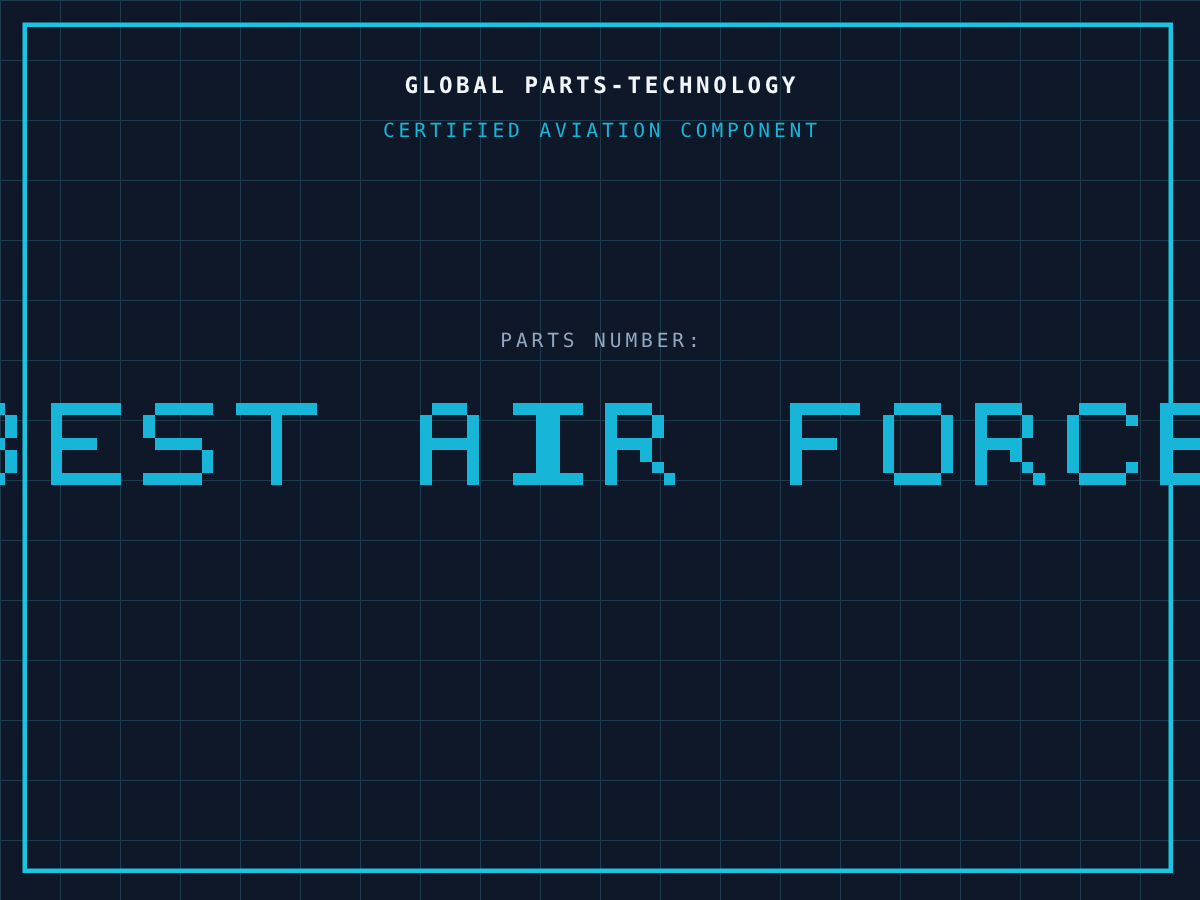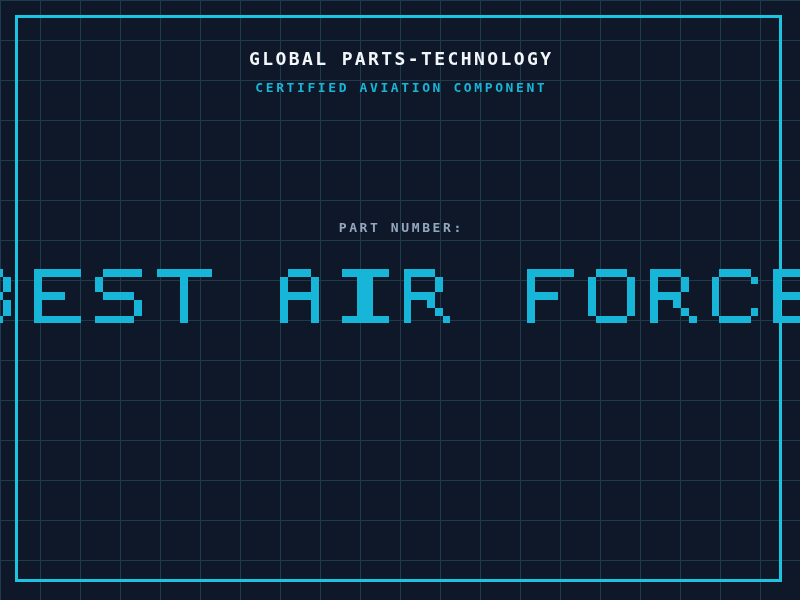--- a/index.html
+++ b/index.html
@@ -37,26 +37,25 @@
     box-sizing: border-box;
     pointer-events: none;
   }
   
   .center-row {
     position: absolute;
     left: 0;
     width: 800px;
     text-align: center;
     white-space: pre;
-    font-weight: bold;
   }
   #company-name {
     top: 48px;
     color: #f2f6fa;
-    font-size: 18px;
+    font-size: 15px;
     letter-spacing: 2.4px;
     font-weight: bold;
     text-indent: 2.4px;
   }
   #subtitle {
     top: 80px;
     color: #17b5d8;
     font-size: 13px;
     letter-spacing: 2.6px;
     text-indent: 2.6px;
@@ -94,21 +93,21 @@
 
 <div id="stage">
 
   <div id="grid"></div>
   <div id="frame"></div>
 
   <div class="center-row" id="company-name">GLOBAL PARTS-TECHNOLOGY</div>
 
   <div class="center-row" id="subtitle">CERTIFIED AVIATION COMPONENT</div>
 
-  <div class="center-row" id="part-label">PART NUMBER:</div>
+  <div class="center-row" id="part-label">PARTS NUMBER:</div>
 
   <div id="part-number-wrap">
     <svg id="part-number-svg" viewBox="0 0 800 64" preserveAspectRatio="xMidYMid meet">
       <g id="pixel-glyphs" fill="#17b5d8">
           <path d="M-27.83 4.70h31.20v7.80h-31.20ZM-27.83 12.50h7.80v7.80h-7.80ZM3.37 12.50h7.80v7.80h-7.80ZM-27.83 20.30h7.80v7.80h-7.80ZM3.37 20.30h7.80v7.80h-7.80ZM-27.83 28.10h31.20v7.80h-31.20ZM-27.83 35.90h7.80v7.80h-7.80ZM3.37 35.90h7.80v7.80h-7.80ZM-27.83 43.70h7.80v7.80h-7.80ZM3.37 43.70h7.80v7.80h-7.80ZM-27.83 51.50h31.20v7.80h-31.20ZM33.79 4.70h46.80v7.80h-46.80ZM33.79 12.50h7.80v7.80h-7.80ZM33.79 20.30h7.80v7.80h-7.80ZM33.79 28.10h31.20v7.80h-31.20ZM33.79 35.90h7.80v7.80h-7.80ZM33.79 43.70h7.80v7.80h-7.80ZM33.79 51.50h46.80v7.80h-46.80ZM103.21 4.70h39.00v7.80h-39.00ZM95.41 12.50h7.80v7.80h-7.80ZM95.41 20.30h7.80v7.80h-7.80ZM103.21 28.10h31.20v7.80h-31.20ZM134.41 35.90h7.80v7.80h-7.80ZM134.41 43.70h7.80v7.80h-7.80ZM95.41 51.50h39.00v7.80h-39.00ZM157.03 4.70h54.60v7.80h-54.60ZM180.43 12.50h7.80v7.80h-7.80ZM180.43 20.30h7.80v7.80h-7.80ZM180.43 28.10h7.80v7.80h-7.80ZM180.43 35.90h7.80v7.80h-7.80ZM180.43 43.70h7.80v7.80h-7.80ZM180.43 51.50h7.80v7.80h-7.80ZM288.07 4.70h23.40v7.80h-23.40ZM280.27 12.50h7.80v7.80h-7.80ZM311.47 12.50h7.80v7.80h-7.80ZM280.27 20.30h7.80v7.80h-7.80ZM311.47 20.30h7.80v7.80h-7.80ZM280.27 28.10h39.00v7.80h-39.00ZM280.27 35.90h7.80v7.80h-7.80ZM311.47 35.90h7.80v7.80h-7.80ZM280.27 43.70h7.80v7.80h-7.80ZM311.47 43.70h7.80v7.80h-7.80ZM280.27 51.50h7.80v7.80h-7.80ZM311.47 51.50h7.80v7.80h-7.80ZM341.89 4.70h46.80v7.80h-46.80ZM357.49 12.50h15.60v7.80h-15.60ZM357.49 20.30h15.60v7.80h-15.60ZM357.49 28.10h15.60v7.80h-15.60ZM357.49 35.90h15.60v7.80h-15.60ZM357.49 43.70h15.60v7.80h-15.60ZM341.89 51.50h46.80v7.80h-46.80ZM403.51 4.70h31.20v7.80h-31.20ZM403.51 12.50h7.80v7.80h-7.80ZM434.71 12.50h7.80v7.80h-7.80ZM403.51 20.30h7.80v7.80h-7.80ZM434.71 20.30h7.80v7.80h-7.80ZM403.51 28.10h31.20v7.80h-31.20ZM403.51 35.90h7.80v7.80h-7.80ZM426.91 35.90h7.80v7.80h-7.80ZM403.51 43.70h7.80v7.80h-7.80ZM434.71 43.70h7.80v7.80h-7.80ZM403.51 51.50h7.80v7.80h-7.80ZM442.51 51.50h7.80v7.80h-7.80ZM526.75 4.70h46.80v7.80h-46.80ZM526.75 12.50h7.80v7.80h-7.80ZM526.75 20.30h7.80v7.80h-7.80ZM526.75 28.10h31.20v7.80h-31.20ZM526.75 35.90h7.80v7.80h-7.80ZM526.75 43.70h7.80v7.80h-7.80ZM526.75 51.50h7.80v7.80h-7.80ZM596.17 4.70h31.20v7.80h-31.20ZM588.37 12.50h7.80v7.80h-7.80ZM627.37 12.50h7.80v7.80h-7.80ZM588.37 20.30h7.80v7.80h-7.80ZM627.37 20.30h7.80v7.80h-7.80ZM588.37 28.10h7.80v7.80h-7.80ZM627.37 28.10h7.80v7.80h-7.80ZM588.37 35.90h7.80v7.80h-7.80ZM627.37 35.90h7.80v7.80h-7.80ZM588.37 43.70h7.80v7.80h-7.80ZM627.37 43.70h7.80v7.80h-7.80ZM596.17 51.50h31.20v7.80h-31.20ZM649.99 4.70h31.20v7.80h-31.20ZM649.99 12.50h7.80v7.80h-7.80ZM681.19 12.50h7.80v7.80h-7.80ZM649.99 20.30h7.80v7.80h-7.80ZM681.19 20.30h7.80v7.80h-7.80ZM649.99 28.10h31.20v7.80h-31.20ZM649.99 35.90h7.80v7.80h-7.80ZM673.39 35.90h7.80v7.80h-7.80ZM649.99 43.70h7.80v7.80h-7.80ZM681.19 43.70h7.80v7.80h-7.80ZM649.99 51.50h7.80v7.80h-7.80ZM688.99 51.50h7.80v7.80h-7.80ZM719.41 4.70h31.20v7.80h-31.20ZM711.61 12.50h7.80v7.80h-7.80ZM750.61 12.50h7.80v7.80h-7.80ZM711.61 20.30h7.80v7.80h-7.80ZM711.61 28.10h7.80v7.80h-7.80ZM711.61 35.90h7.80v7.80h-7.80ZM711.61 43.70h7.80v7.80h-7.80ZM750.61 43.70h7.80v7.80h-7.80ZM719.41 51.50h31.20v7.80h-31.20ZM773.23 4.70h46.80v7.80h-46.80ZM773.23 12.50h7.80v7.80h-7.80ZM773.23 20.30h7.80v7.80h-7.80ZM773.23 28.10h31.20v7.80h-31.20ZM773.23 35.90h7.80v7.80h-7.80ZM773.23 43.70h7.80v7.80h-7.80ZM773.23 51.50h46.80v7.80h-46.80Z" shape-rendering="crispEdges"></path>
         </g>
     </svg>
   </div>
 
 

